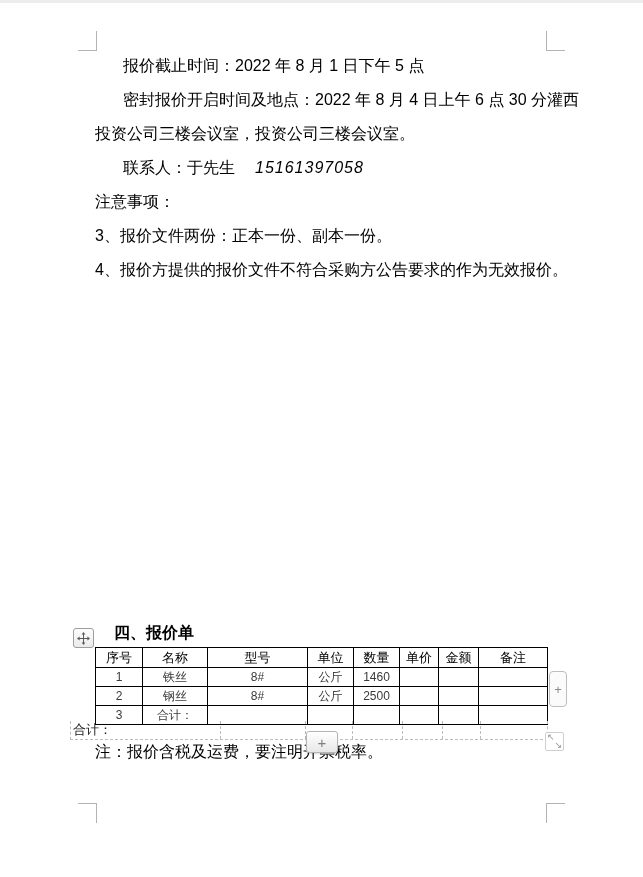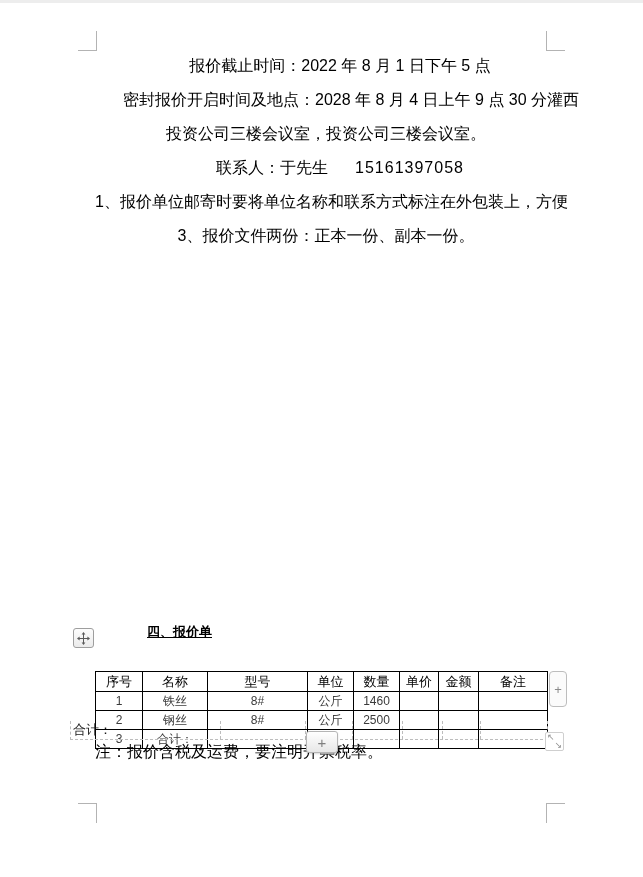--- a/index.html
+++ b/index.html
@@ -11,29 +11,29 @@
 
   
   .crop{position:absolute;width:18px;height:19px;border:0 solid #b3b3b3;}
   .crop.tl{left:78px;top:31px;border-right-width:1px;border-bottom-width:1px;}
   .crop.tr{left:546px;top:31px;border-left-width:1px;border-bottom-width:1px;}
   .crop.bl{left:78px;top:803px;border-right-width:1px;border-top-width:1px;}
   .crop.br{left:546px;top:803px;border-left-width:1px;border-top-width:1px;}
 
   
   .bodytext{position:absolute;left:95px;top:49px;width:462px;font-size:16px;line-height:34px;}
-  .bodytext p{margin:0;white-space:nowrap;text-align:center;}
+  .bodytext p{margin:0;white-space:nowrap;}
   .indent{text-indent:28px;}
-  .phone{margin-left:27px;letter-spacing:1px;}
+  .phone{margin-left:20px;letter-spacing:1px;font-style:italic;}
 
   
-  .sec-title{position:absolute;left:112px;top:623px;font-size:13px;font-weight:bold;text-indent:35px;width:300px;text-decoration:underline;}
+  .sec-title{position:absolute;left:79px;top:623px;font-size:16px;font-weight:bold;text-indent:35px;width:300px;}
 
   
-  table.qtable{position:absolute;left:95px;top:647px;border-collapse:collapse;table-layout:fixed;width:452px;margin-top:24px;}
+  table.qtable{position:absolute;left:95px;top:647px;border-collapse:collapse;table-layout:fixed;width:452px;}
   .qtable th,.qtable td{border:1px solid #000;padding:0;text-align:center;overflow:hidden;}
   .qtable th{height:19px;font-size:13px;font-weight:normal;color:#000;}
   .qtable td{height:18px;font-size:12px;color:#3a3a3a;}
 
   
   .summary-row{position:absolute;left:70px;top:721px;width:478px;height:19px;display:flex;
     border:1px dashed #bdbdbd;border-top:none;box-sizing:border-box;}
   .summary-cell{height:100%;box-sizing:border-box;border-right:1px dashed #bdbdbd;flex:0 0 auto;}
   .summary-cell:last-child{border-right:none;flex:1 1 auto;}
   .summary-label{font-size:13px;color:#1a1a1a;padding-left:2px;line-height:17px;text-align:left;}
@@ -61,25 +61,26 @@
 
 <div class="page-top-edge"></div>
 
 <div class="crop tl"></div>
 <div class="crop tr"></div>
 <div class="crop bl"></div>
 <div class="crop br"></div>
 
 <div class="bodytext">
   <p class="indent">报价截止时间：2022 年 8 月 1 日下午 5 点</p>
-  <p class="indent">密封报价开启时间及地点：2028 年 8 月 4 日上午 9 点 30 分灌西</p>
+  <p class="indent">密封报价开启时间及地点：2022 年 8 月 4 日上午 6 点 30 分灌西</p>
   <p>投资公司三楼会议室，投资公司三楼会议室。</p>
   <p class="indent"><span>联系人：于先生</span><span class="phone">15161397058</span></p>
-  <p>1、报价单位邮寄时要将单位名称和联系方式标注在外包装上，方便</p>
+  <p>注意事项：</p>
   <p>3、报价文件两份：正本一份、副本一份。</p>
+  <p>4、报价方提供的报价文件不符合采购方公告要求的作为无效报价。</p>
 </div>
 
 <div class="sec-title">四、报价单</div>
 
 <div class="move-handle">
   <svg width="13" height="13" viewBox="0 0 13 13">
     <g stroke="#5a5a5a" stroke-width="1" fill="#5a5a5a">
       <line x1="6.5" y1="2" x2="6.5" y2="11"></line>
       <line x1="2" y1="6.5" x2="11" y2="6.5"></line>
       <polygon points="6.5,0 4.6,2.6 8.4,2.6" stroke="none"></polygon>

